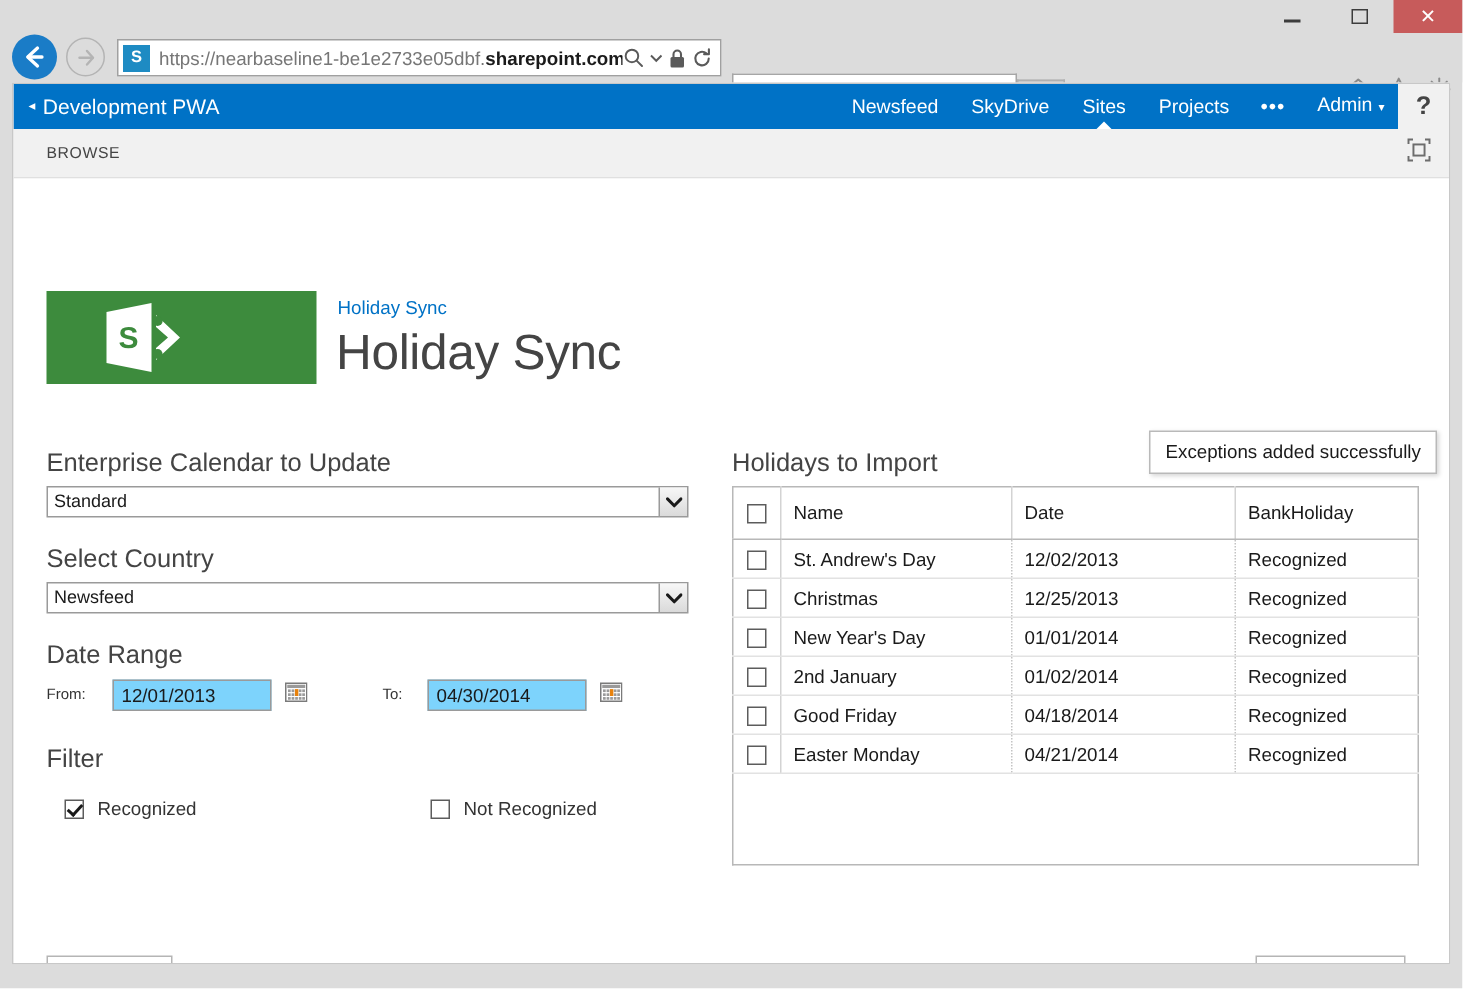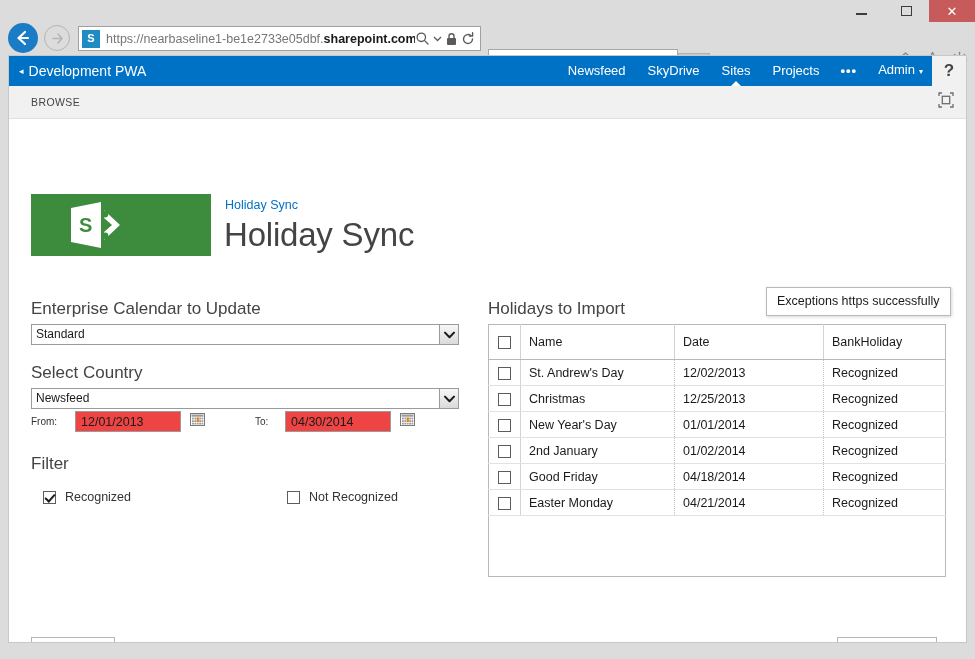--- a/index.html
+++ b/index.html
@@ -406,21 +406,21 @@
   .dlabel {
     font-size: 10px;
     color: #333333;
     width: 44px;
   }
   .dlabel.to { width: 30px; margin-left: 50px; }
   .dinput {
     width: 106px;
     height: 21px;
     border: 1px solid #9a9a9a;
-    background: #ef4444;
+    background: #7dd3fc;
     box-sizing: border-box;
     font-size: 12.5px;
     color: #1a1a1a;
     padding-left: 5px;
     line-height: 19px;
   }
   .cal-ic {
     margin-left: 9px;
     display: block;
   }
@@ -708,20 +708,21 @@
         <div class="sec-head sp2">Select Country</div>
         <div class="sel-wrap">
           <div class="sel-box">Newsfeed</div>
           <div class="sel-arrow">
             <svg width="11" height="8" viewBox="0 0 11 8">
               <path d="M1 1.6 L5.5 6.2 L10 1.6" fill="none" stroke="#1a1a1a" stroke-width="2" stroke-linecap="round" stroke-linejoin="round"></path>
             </svg>
           </div>
         </div>
 
+        <div class="sec-head sp2">Date Range</div>
         <div class="daterow">
           <span class="dlabel">From:</span>
           <input class="dinput" value="12/01/2013" style="">
           <span class="cal-ic">
             <svg width="15" height="15" viewBox="0 0 15 15">
               <rect x="0.5" y="1.5" width="14" height="12" fill="#ffffff" stroke="#7a7a7a" stroke-width="1"></rect>
               <rect x="1.5" y="2.5" width="12" height="2.2" fill="#9a9a9a"></rect>
               <g fill="#9a9a9a">
                 <rect x="2" y="5.6" width="1.8" height="1.8"></rect>
                   <rect x="4.4" y="5.6" width="1.8" height="1.8"></rect>
@@ -824,20 +825,20 @@
               <td class="cb-cell"><span class="cb"></span></td>
               <td>Easter Monday</td>
               <td>04/21/2014</td>
               <td>Recognized</td>
             </tr>
           </tbody>
         </table>
         <div class="tbl-filler"></div>
       </div>
 
-      <div class="toast">Exceptions https successfully</div>
+      <div class="toast">Exceptions added successfully</div>
 
       <button class="btn btn-get">Get Holidays</button>
       <button class="btn btn-import">Import Selected</button>
 
     </div>
   </div>
 </div>
 
 </body></html>

